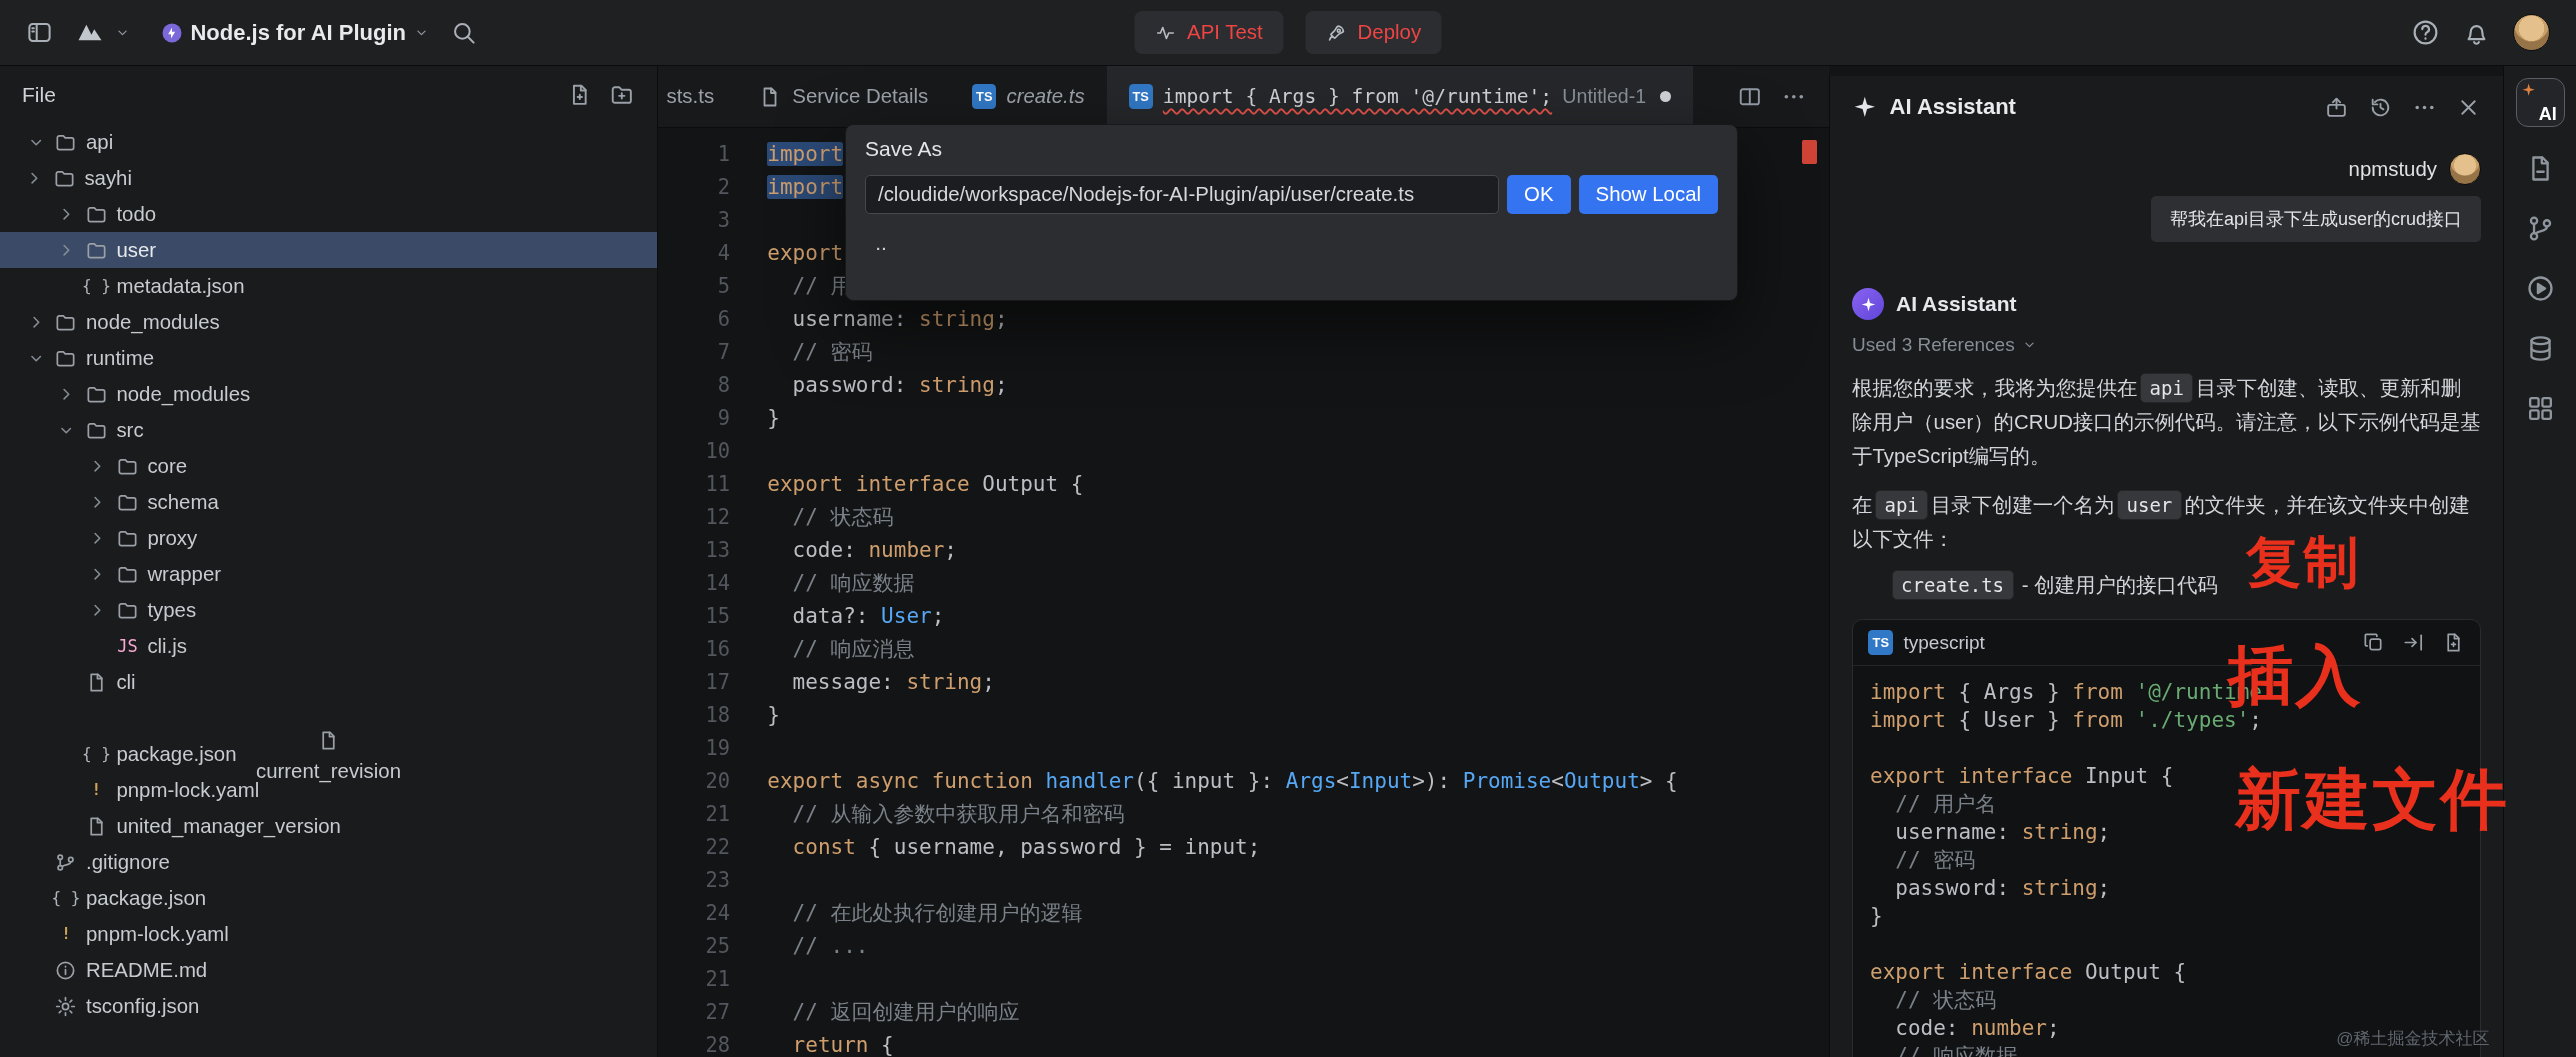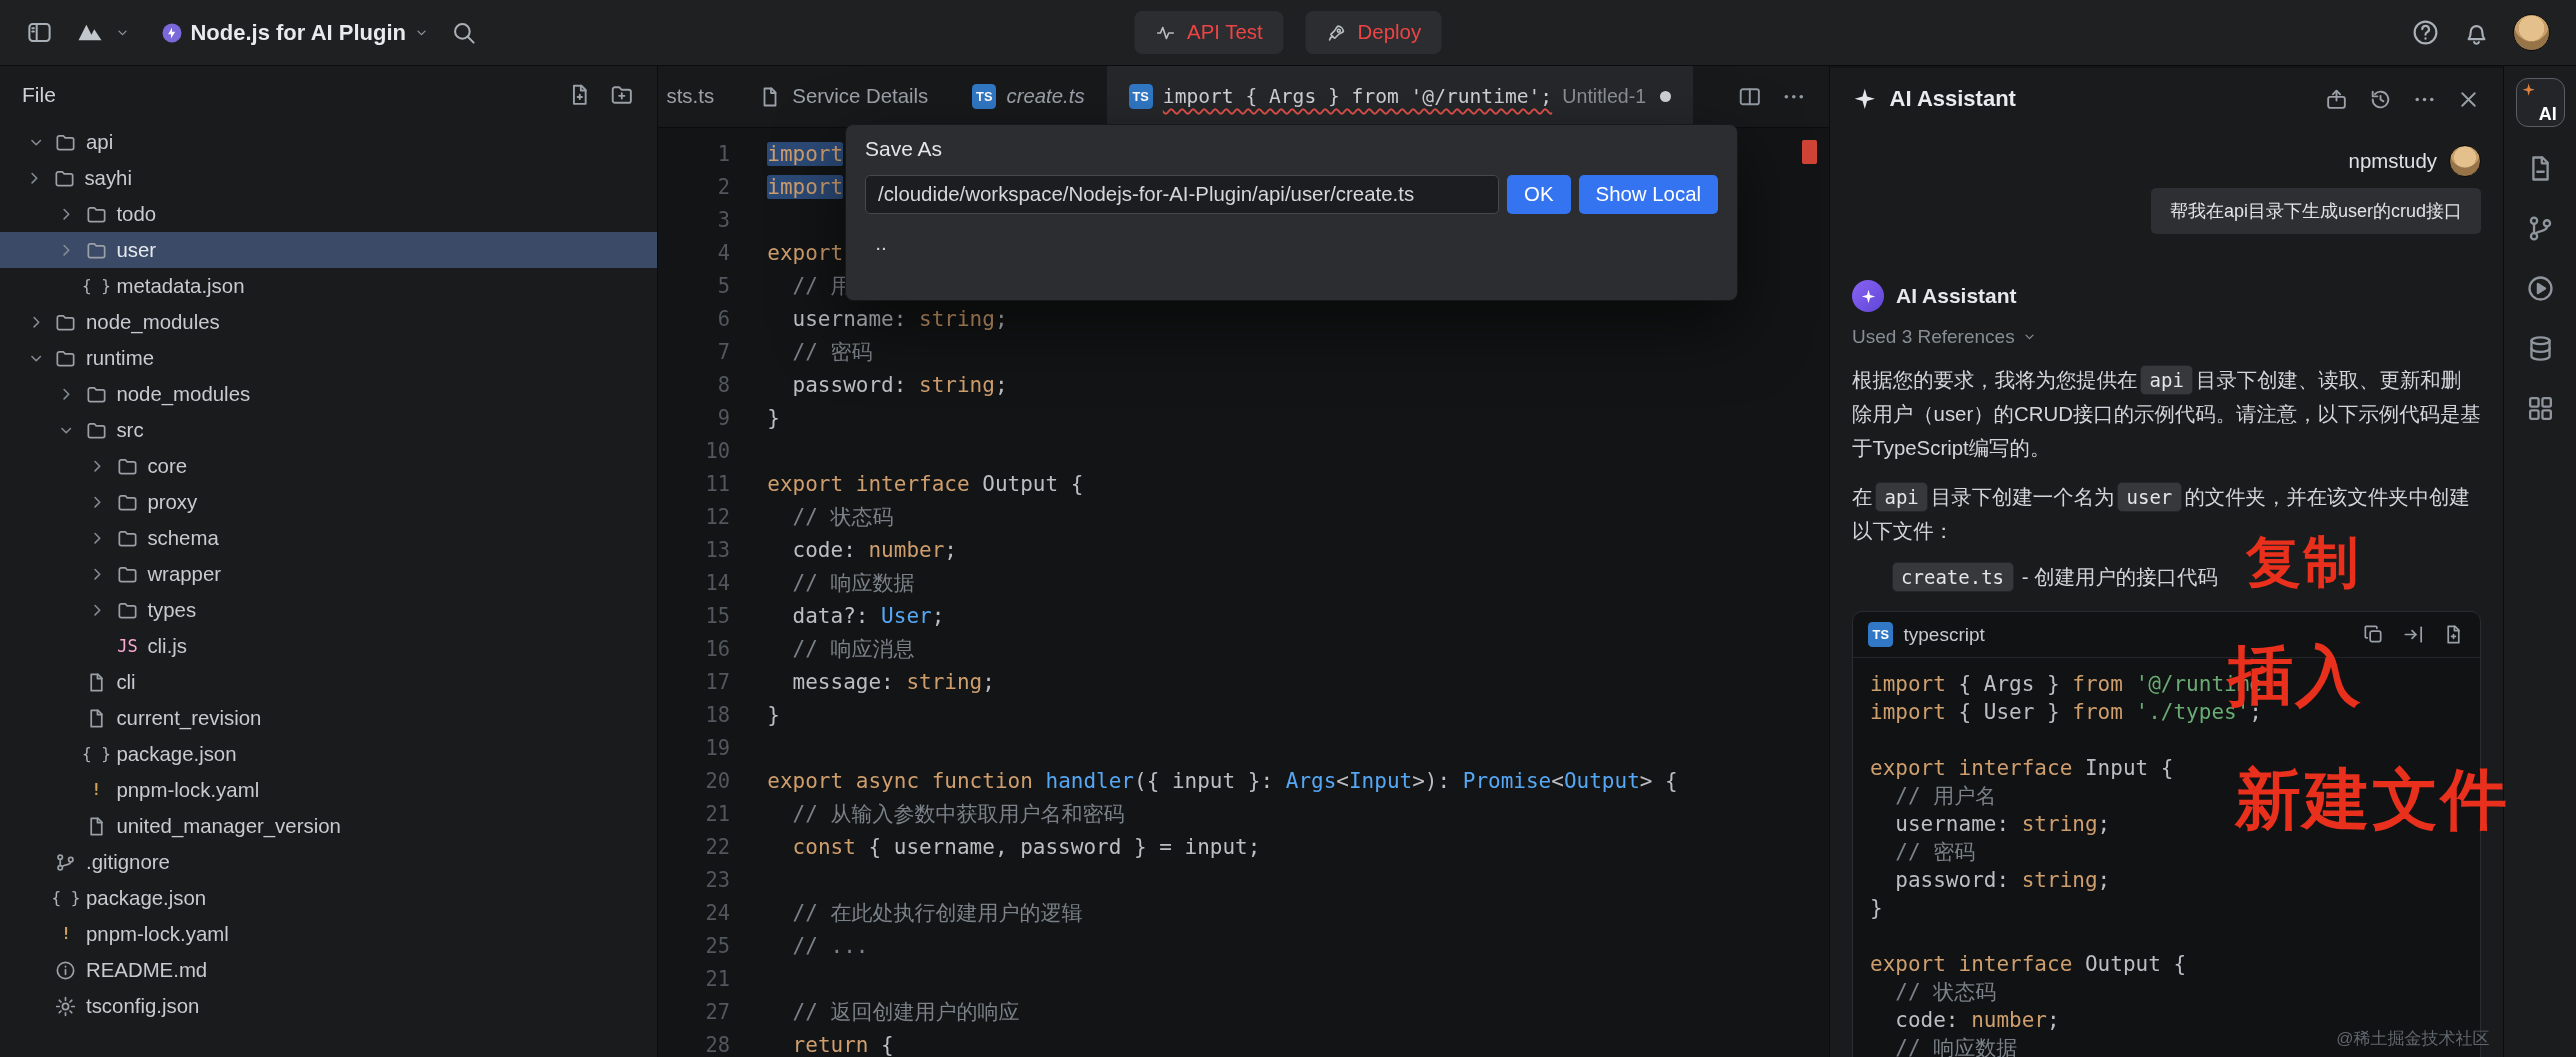--- a/index.html
+++ b/index.html
@@ -23,21 +23,21 @@
     border-radius:7.7px;color:#ef4444;font-size:20.4px;font-family:inherit;cursor:pointer}
   .tb-btn .ic{width:22px;height:22px;color:#b7bcc2}
   .tb-right{margin-left:auto;display:flex;align-items:center;gap:22px}
   .tb-right .ic{width:29px;height:29px;color:#aab0b7}
   .avatar{width:37px;height:37px;border-radius:50%;background:radial-gradient(circle at 50% 38%,#e4c08c 0 45%,#c9a06a 46% 100%);
     box-shadow:inset 0 -8.5px 0 rgba(90,60,30,.45);border:0.9px solid #0d0e0f}
 
   
   #sidebar{position:absolute;top:66px;left:0;width:658px;bottom:0;background:#191b1d;border-right:0.9px solid #0b0c0d}
   #editor-pane{position:absolute;top:66px;left:658px;width:1171px;bottom:0;background:#131415}
-  #ai-panel{position:absolute;top:68px;left:1829px;width:674px;bottom:0;background:#191b1d;border-left:0.9px solid #0b0c0d;overflow:hidden}
+  #ai-panel{position:absolute;top:76px;left:1829px;width:674px;bottom:0;background:#191b1d;border-left:0.9px solid #0b0c0d;overflow:hidden}
   #right-toolbar{position:absolute;top:66px;left:2503px;width:73px;bottom:0;background:#1a1c1e;border-left:0.9px solid #0b0c0d;
     display:flex;flex-direction:column;align-items:center;padding-top:12px;gap:25.6px}
 
   
   #explorer-header{height:58px;display:flex;align-items:center;gap:17px;padding:0 22px;font-size:21px;color:#cfd3d7}
   #explorer-header .spacer{flex:1}
   #explorer-header .ic{width:25.6px;height:25.6px;color:#9aa0a8;cursor:pointer}
   .tree-row{height:36px;display:flex;align-items:center;gap:8.5px;font-size:20.4px;color:#c7cbd0;cursor:pointer;white-space:nowrap}
   .tree-row.selected{background:var(--c-selected_row,#3b4a67);color:#e6e9ec}
   .tree-chevron{display:inline-flex;width:20.4px;height:20.4px;color:#878d95;flex:0 0 auto}
@@ -361,34 +361,34 @@
           <span class="tree-chevron">
             <svg viewBox="0 0 24 24" fill="none" stroke="currentColor" stroke-width="1.8" stroke-linecap="round" stroke-linejoin="round">
               <path d="M9.5 6.5l5.5 5.5-5.5 5.5"></path>
             </svg>
           </span>
           <span class="ic tree-icon">
             <svg viewBox="0 0 24 24" fill="none" stroke="currentColor" stroke-width="1.8" stroke-linecap="round" stroke-linejoin="round">
               <path d="M3.5 7a2 2 0 0 1 2-2h4.2l2 2.2h6.8a2 2 0 0 1 2 2v8.3a2 2 0 0 1-2 2h-13a2 2 0 0 1-2-2z"></path>
             </svg>
           </span>
+          <span class="tree-label">schema</span>
+        </div>
+        <div class="tree-row" style="padding-left: 87px;">
+          <span class="tree-chevron">
+            <svg viewBox="0 0 24 24" fill="none" stroke="currentColor" stroke-width="1.8" stroke-linecap="round" stroke-linejoin="round">
+              <path d="M9.5 6.5l5.5 5.5-5.5 5.5"></path>
+            </svg>
+          </span>
+          <span class="ic tree-icon">
+            <svg viewBox="0 0 24 24" fill="none" stroke="currentColor" stroke-width="1.8" stroke-linecap="round" stroke-linejoin="round">
+              <path d="M3.5 7a2 2 0 0 1 2-2h4.2l2 2.2h6.8a2 2 0 0 1 2 2v8.3a2 2 0 0 1-2 2h-13a2 2 0 0 1-2-2z"></path>
+            </svg>
+          </span>
           <span class="tree-label">proxy</span>
-        </div>
-        <div class="tree-row" style="padding-left: 87px;">
-          <span class="tree-chevron">
-            <svg viewBox="0 0 24 24" fill="none" stroke="currentColor" stroke-width="1.8" stroke-linecap="round" stroke-linejoin="round">
-              <path d="M9.5 6.5l5.5 5.5-5.5 5.5"></path>
-            </svg>
-          </span>
-          <span class="ic tree-icon">
-            <svg viewBox="0 0 24 24" fill="none" stroke="currentColor" stroke-width="1.8" stroke-linecap="round" stroke-linejoin="round">
-              <path d="M3.5 7a2 2 0 0 1 2-2h4.2l2 2.2h6.8a2 2 0 0 1 2 2v8.3a2 2 0 0 1-2 2h-13a2 2 0 0 1-2-2z"></path>
-            </svg>
-          </span>
-          <span class="tree-label">schema</span>
         </div>
         <div class="tree-row" style="padding-left: 87px;">
           <span class="tree-chevron">
             <svg viewBox="0 0 24 24" fill="none" stroke="currentColor" stroke-width="1.8" stroke-linecap="round" stroke-linejoin="round">
               <path d="M9.5 6.5l5.5 5.5-5.5 5.5"></path>
             </svg>
           </span>
           <span class="ic tree-icon">
             <svg viewBox="0 0 24 24" fill="none" stroke="currentColor" stroke-width="1.8" stroke-linecap="round" stroke-linejoin="round">
               <path d="M3.5 7a2 2 0 0 1 2-2h4.2l2 2.2h6.8a2 2 0 0 1 2 2v8.3a2 2 0 0 1-2 2h-13a2 2 0 0 1-2-2z"></path>
@@ -419,21 +419,21 @@
         <div class="tree-row" style="padding-left: 56px;">
           <span class="tree-chevron"></span>
           <span class="ic tree-icon">
             <svg viewBox="0 0 24 24" fill="none" stroke="currentColor" stroke-width="1.8" stroke-linecap="round" stroke-linejoin="round">
               <path d="M6.5 3.5h7l4 4v13h-11z"></path>
               <path d="M13 3.5V8h4.5"></path>
             </svg>
           </span>
           <span class="tree-label">cli</span>
         </div>
-        <div class="tree-row" style="padding-left: 56px;">
+        <div class="tree-row" style=" flex-direction: column;">
           <span class="tree-chevron"></span>
           <span class="ic tree-icon">
             <svg viewBox="0 0 24 24" fill="none" stroke="currentColor" stroke-width="1.8" stroke-linecap="round" stroke-linejoin="round">
               <path d="M6.5 3.5h7l4 4v13h-11z"></path>
               <path d="M13 3.5V8h4.5"></path>
             </svg>
           </span>
           <span class="tree-label">current_revision</span>
         </div>
         <div class="tree-row" style="padding-left: 56px;">

